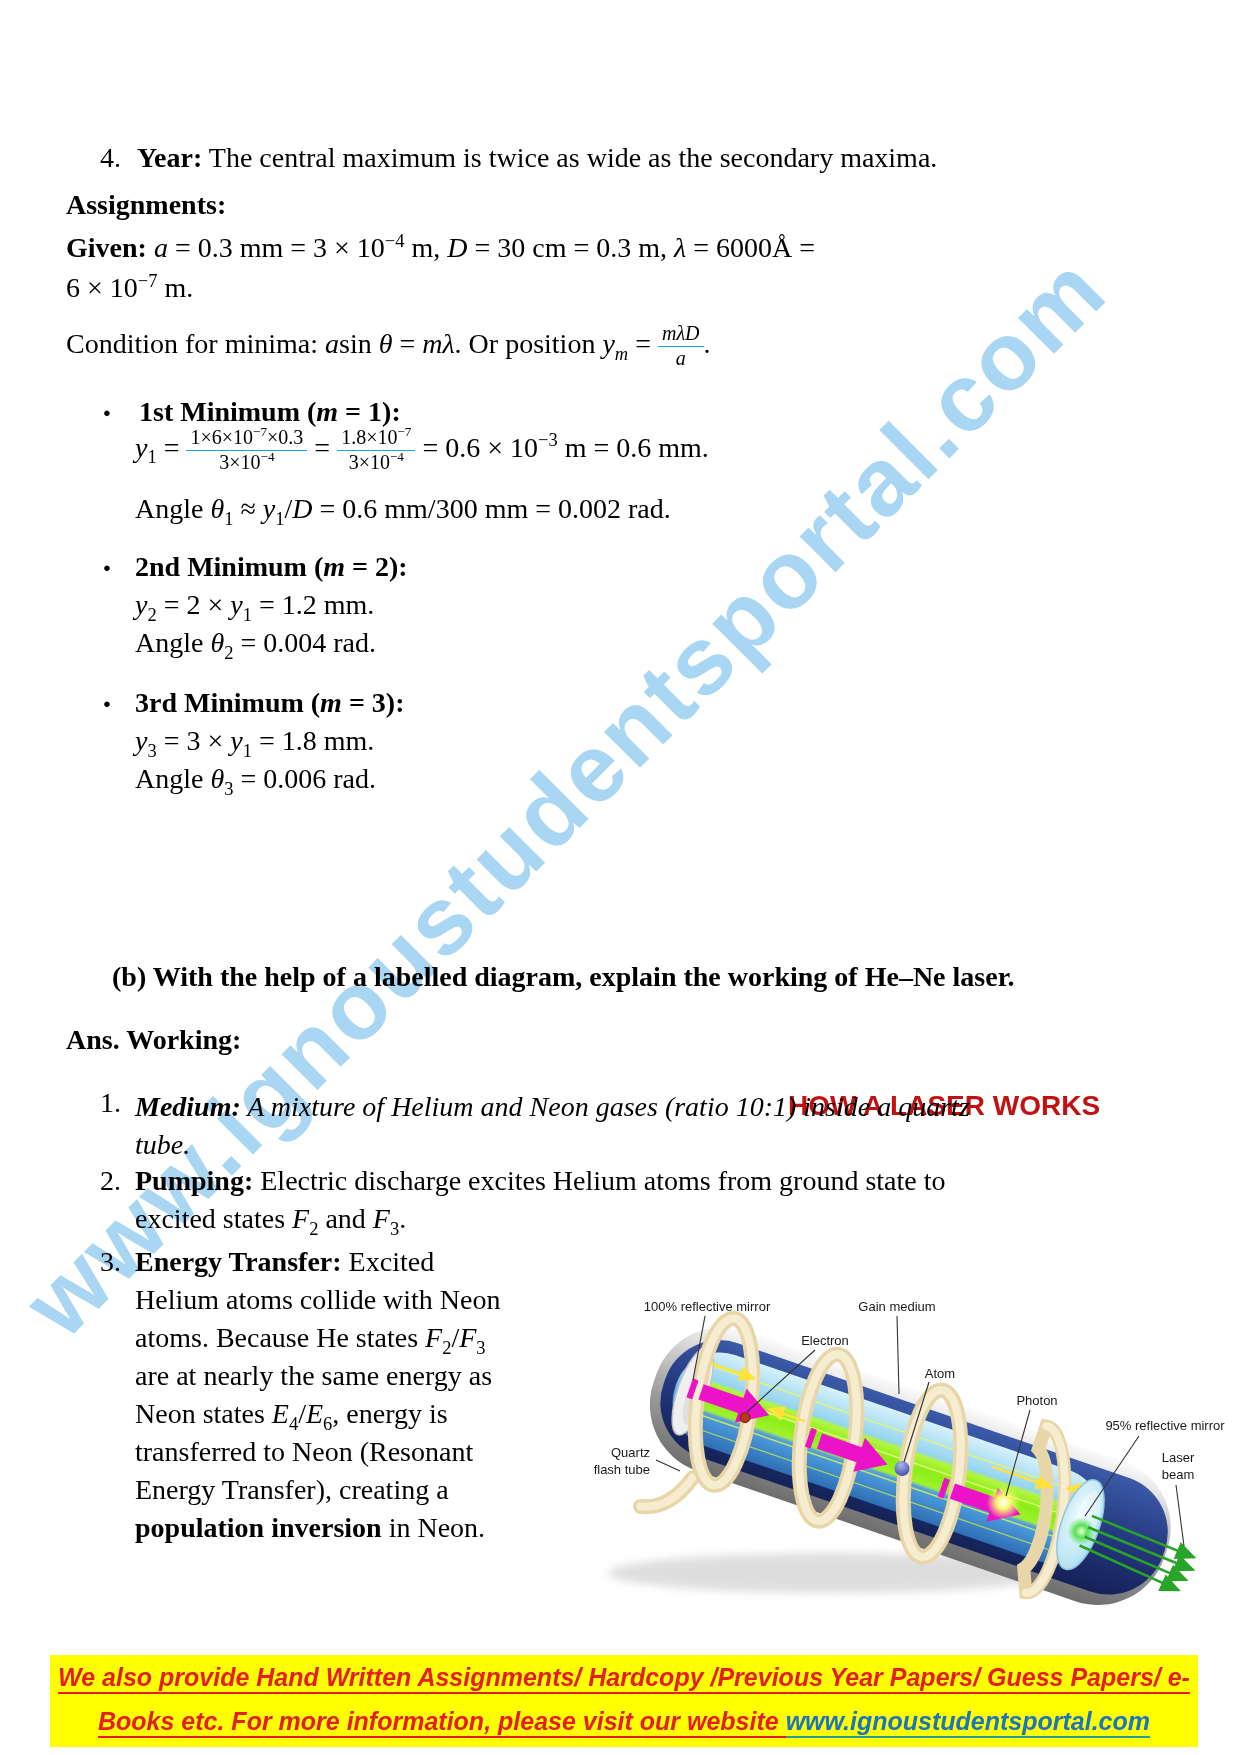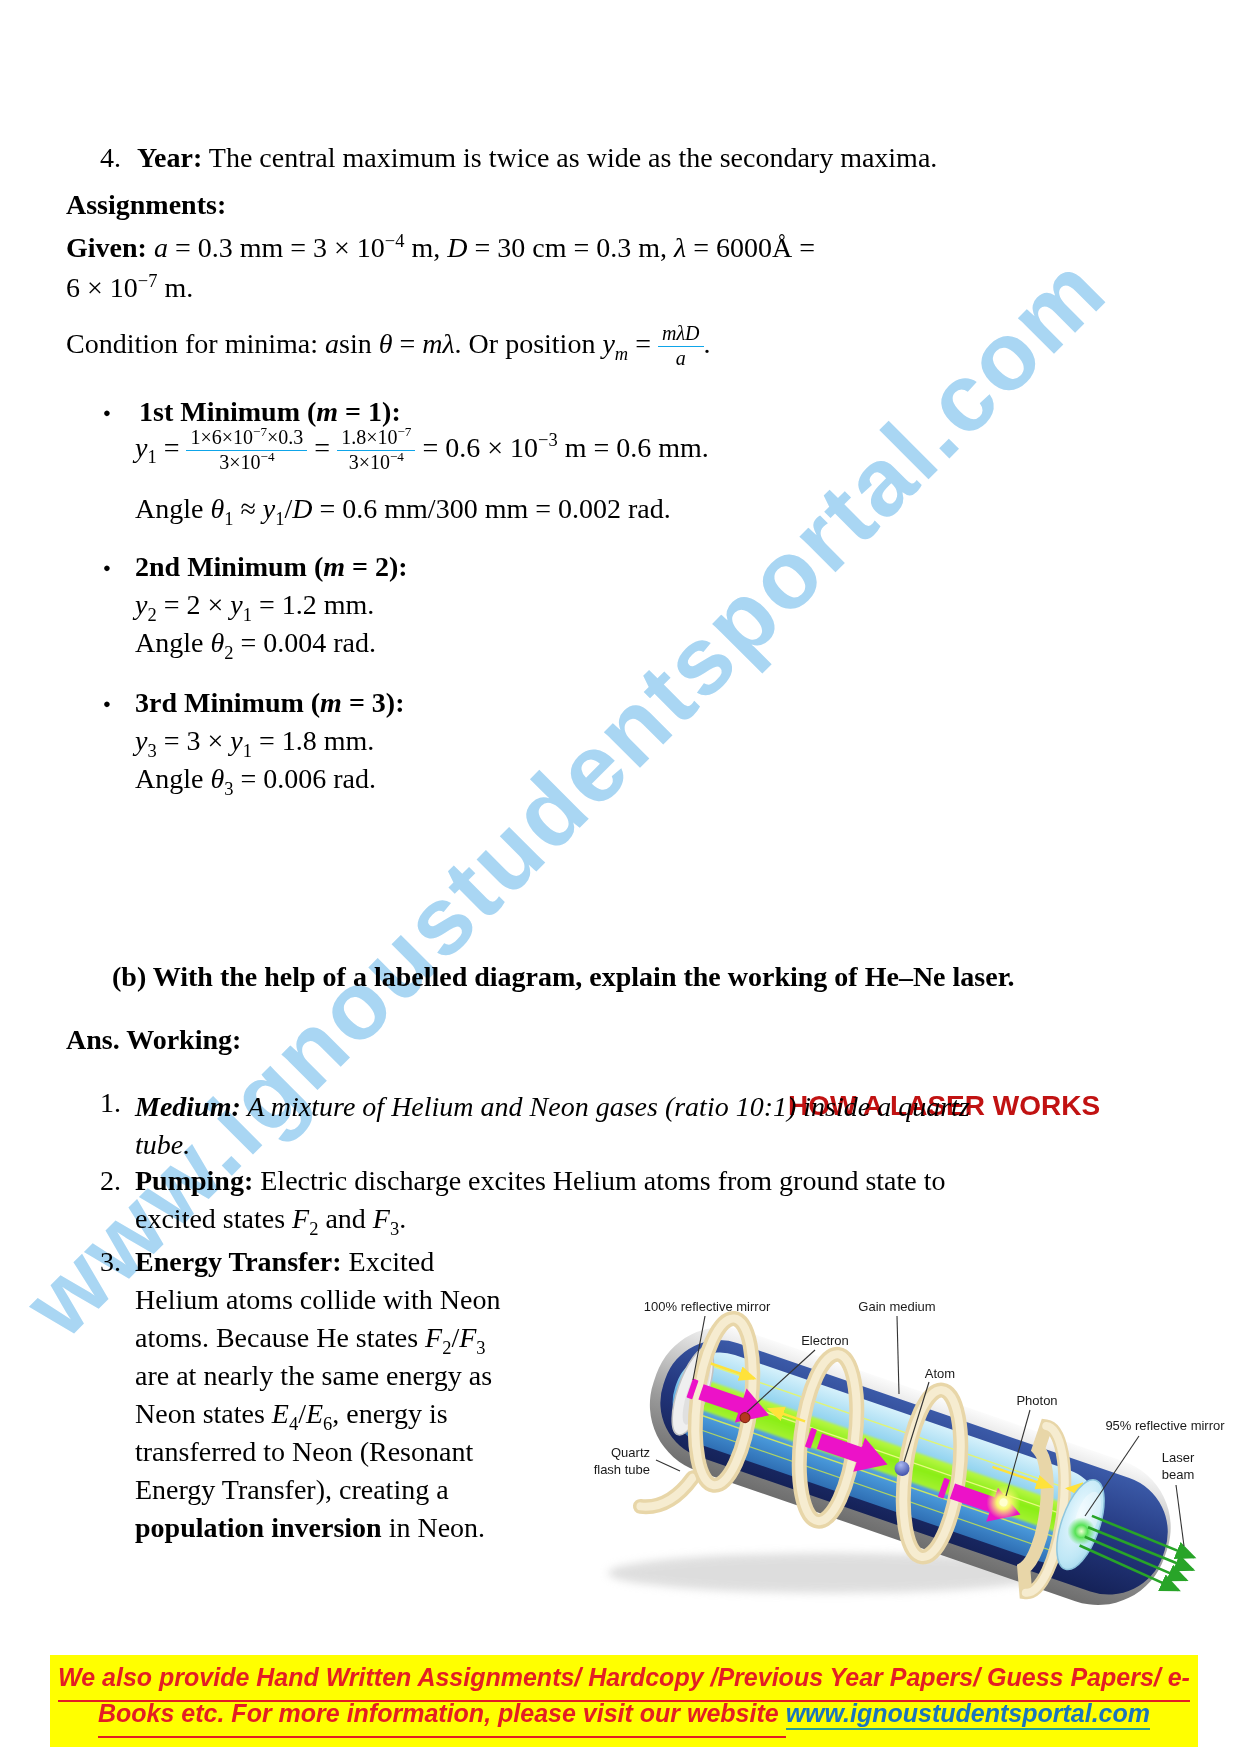--- a/index.html
+++ b/index.html
@@ -26,22 +26,22 @@
     position:absolute;left:91px;top:2px;width:600px;text-align:center;
     font-family:"Liberation Sans",sans-serif;font-weight:bold;font-size:28px;
     color:#c11212;letter-spacing:0px;
   }
   .footer{
     position:absolute;left:50px;top:1655px;width:1148px;height:92px;background:#ffff00;
     z-index:3;text-align:center;font-family:"Liberation Sans",sans-serif;
     font-style:italic;font-weight:bold;font-size:25px;line-height:34px;
   }
   .footer .l1{margin-top:5px;}
-  .footer .l2{margin-top:2px;font-style:italic;}
-  .f-red{color:#e31e24;border-bottom:2px solid #e31e24;padding-bottom:9px;}
+  .footer .l2{margin-top:10px;font-style:italic;}
+  .f-red{color:#e31e24;border-bottom:2px solid #e31e24;padding-bottom:1px;}
   .f-link{color:#1b75bc;border-bottom:2px solid #2a9d8f;padding-bottom:1px;text-decoration:none;}
   svg text{font-family:"Liberation Sans",sans-serif;font-size:13px;fill:#1a1a1a;}
 </style>
 </head>
 <body>
 
 <div class="watermark">www.ignoustudentsportal.com</div>
 
 <div class="abs t" style="left:100px;top:139px;">4.</div>
 <div class="abs t" style="left:137px;top:139px;width:1060px;"><b>Year:</b> The central maximum is twice as wide as the secondary maxima.</div>

